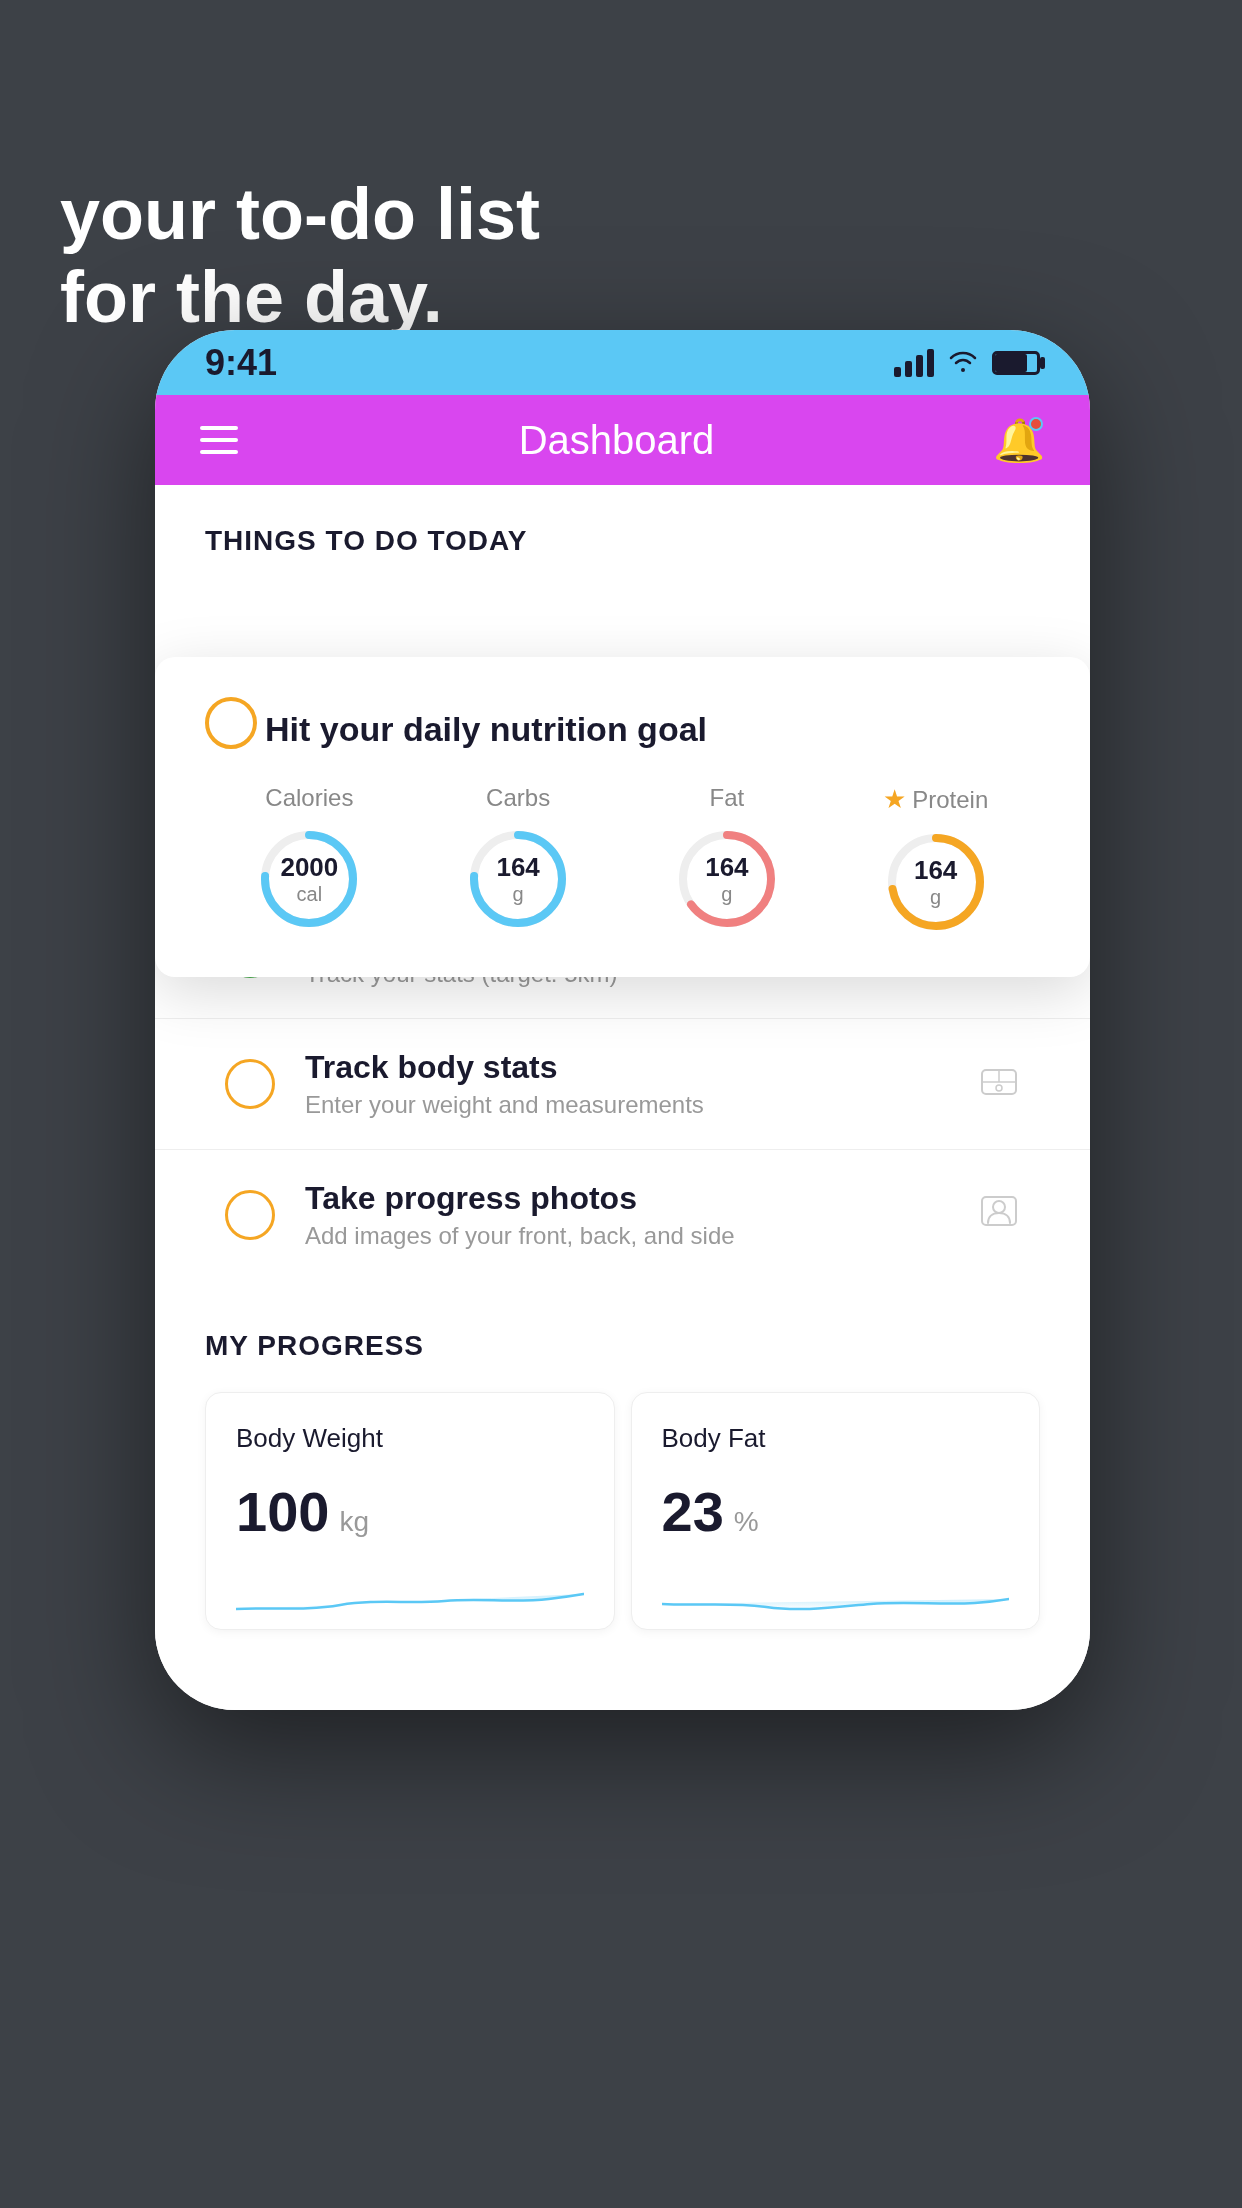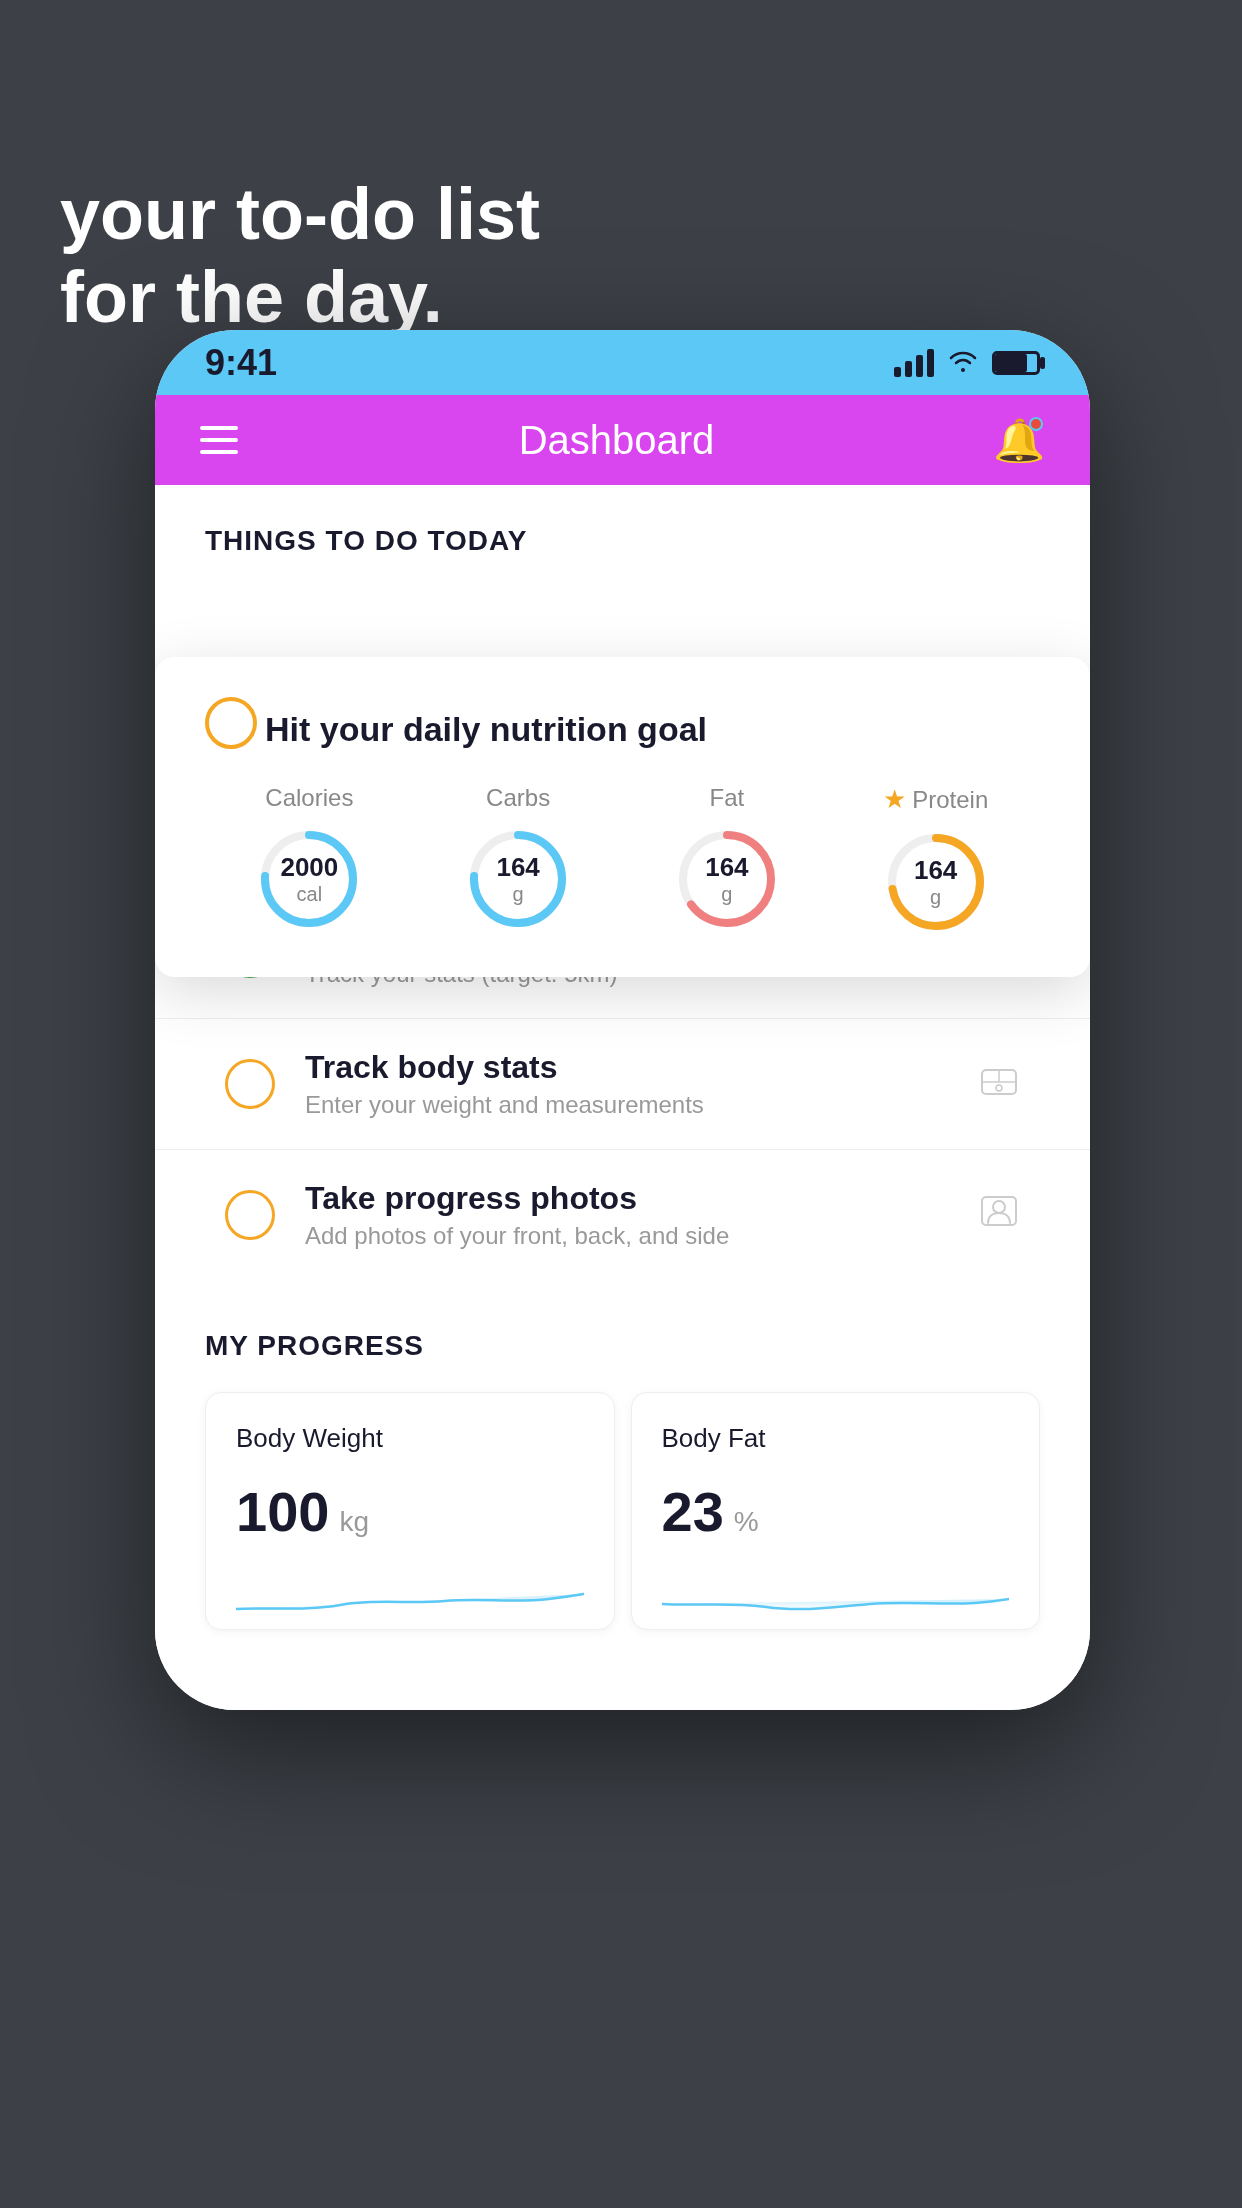--- a/index.html
+++ b/index.html
@@ -578,21 +578,21 @@
             <line x1="21" y1="8" x2="21" y2="20" stroke="#ccc" stroke-width="1.5"></line>
             <circle cx="21" cy="26" r="3" stroke="#ccc" stroke-width="1.5" fill="none"></circle>
           </svg>
         </span>
       </div>
 
       <div class="todo-item">
         <div class="todo-circle yellow"></div>
         <div class="todo-info">
           <div class="todo-title">Take progress photos</div>
-          <div class="todo-subtitle">Add photos of your front, back, and side</div>
+          <div class="todo-subtitle">Add images of your front, back, and side</div>
         </div>
         <span class="todo-icon">
           <svg width="42" height="36" viewBox="0 0 42 36" fill="none">
             <rect x="4" y="4" width="34" height="28" rx="4" stroke="#ccc" stroke-width="2" fill="none"></rect>
             <circle cx="21" cy="14" r="6" stroke="#ccc" stroke-width="2" fill="none"></circle>
             <path d="M10 30 C10 24 14 20 21 20 C28 20 32 24 32 30" stroke="#ccc" stroke-width="2" fill="none" stroke-linecap="round"></path>
           </svg>
         </span>
       </div>
 

